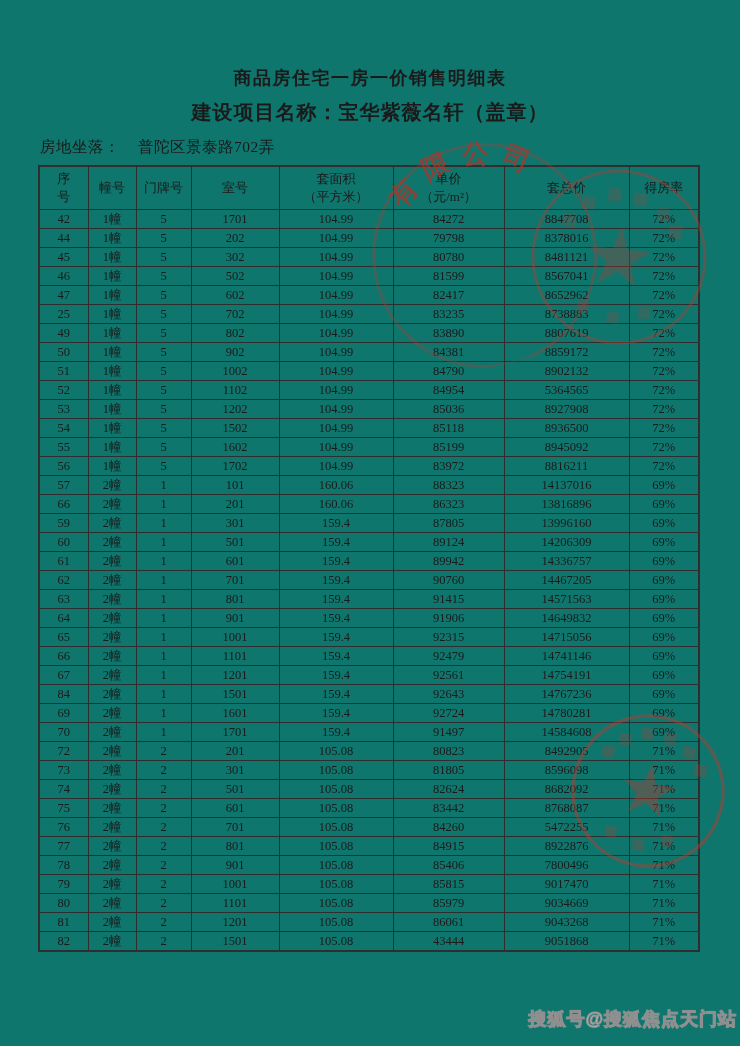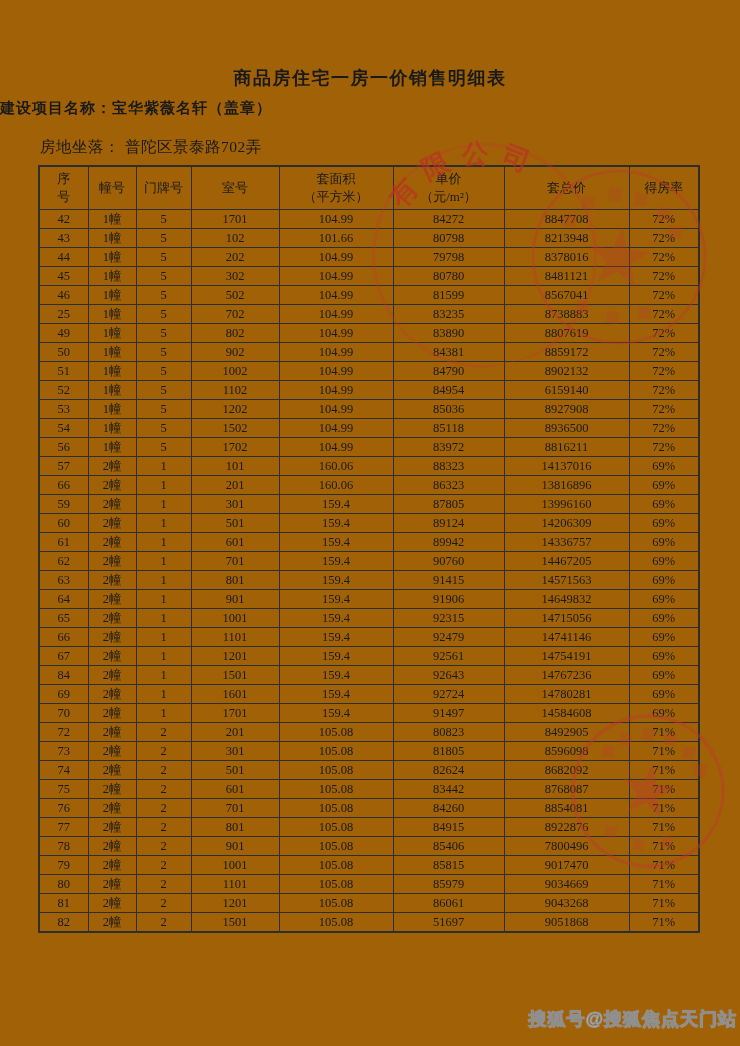--- a/index.html
+++ b/index.html
@@ -1,33 +1,33 @@
 <!DOCTYPE html>
 <html><head>
 <meta charset="utf-8">
 <style>
   html,body { margin:0; padding:0; background:#ffffff; }
   .page {
     position:relative; width:740px; height:1046px;
-    background:#a16207; overflow:hidden;
+    background:#0f766e; overflow:hidden;
     font-family:"Liberation Serif","DejaVu Serif",serif;
     color:#1a1a1a;
   }
   .doc-title {
     position:absolute; top:66px; left:0; width:740px;
     text-align:center; font-size:18px; font-weight:bold; letter-spacing:1.5px;
   }
   .doc-subtitle {
     position:absolute; top:99px; left:0; width:740px;
-    text-align:left; font-size:15px; font-weight:bold; letter-spacing:1px;
+    text-align:center; font-size:20px; font-weight:bold; letter-spacing:1px;
   }
   .location-line {
     position:absolute; top:137px; left:40px; font-size:15.5px; letter-spacing:0.5px;
   }
-  .location-line .loc-value { margin-left:5px; }
+  .location-line .loc-value { margin-left:18px; }
   table.price-table {
     position:absolute; top:165px; left:38px; width:660px;
     border-collapse:collapse; table-layout:fixed;
     border:2px solid #2e2e2e;
   }
   .price-table th, .price-table td {
     border:1px solid #2e2e2e; text-align:center; padding:0;
     overflow:hidden;
   }
   .price-table th {
@@ -89,30 +89,20 @@
           <td>42</td>
           <td>1幢</td>
           <td>5</td>
           <td>1701</td>
           <td>104.99</td>
           <td>84272</td>
           <td>8847708</td>
           <td>72%</td>
         </tr>
         <tr>
-          <td>43</td>
-          <td>1幢</td>
-          <td>5</td>
-          <td>102</td>
-          <td>101.66</td>
-          <td>80798</td>
-          <td>8213948</td>
-          <td>72%</td>
-        </tr>
-        <tr>
           <td>44</td>
           <td>1幢</td>
           <td>5</td>
           <td>202</td>
           <td>104.99</td>
           <td>79798</td>
           <td>8378016</td>
           <td>72%</td>
         </tr>
         <tr>
@@ -129,20 +119,30 @@
           <td>46</td>
           <td>1幢</td>
           <td>5</td>
           <td>502</td>
           <td>104.99</td>
           <td>81599</td>
           <td>8567041</td>
           <td>72%</td>
         </tr>
         <tr>
+          <td>47</td>
+          <td>1幢</td>
+          <td>5</td>
+          <td>602</td>
+          <td>104.99</td>
+          <td>82417</td>
+          <td>8652962</td>
+          <td>72%</td>
+        </tr>
+        <tr>
           <td>25</td>
           <td>1幢</td>
           <td>5</td>
           <td>702</td>
           <td>104.99</td>
           <td>83235</td>
           <td>8738883</td>
           <td>72%</td>
         </tr>
         <tr>
@@ -175,41 +175,51 @@
           <td>8902132</td>
           <td>72%</td>
         </tr>
         <tr>
           <td>52</td>
           <td>1幢</td>
           <td>5</td>
           <td>1102</td>
           <td>104.99</td>
           <td>84954</td>
-          <td>6159140</td>
+          <td>5364565</td>
           <td>72%</td>
         </tr>
         <tr>
           <td>53</td>
           <td>1幢</td>
           <td>5</td>
           <td>1202</td>
           <td>104.99</td>
           <td>85036</td>
           <td>8927908</td>
           <td>72%</td>
         </tr>
         <tr>
           <td>54</td>
           <td>1幢</td>
           <td>5</td>
           <td>1502</td>
           <td>104.99</td>
           <td>85118</td>
           <td>8936500</td>
+          <td>72%</td>
+        </tr>
+        <tr>
+          <td>55</td>
+          <td>1幢</td>
+          <td>5</td>
+          <td>1602</td>
+          <td>104.99</td>
+          <td>85199</td>
+          <td>8945092</td>
           <td>72%</td>
         </tr>
         <tr>
           <td>56</td>
           <td>1幢</td>
           <td>5</td>
           <td>1702</td>
           <td>104.99</td>
           <td>83972</td>
           <td>8816211</td>
@@ -395,21 +405,21 @@
           <td>8768087</td>
           <td>71%</td>
         </tr>
         <tr>
           <td>76</td>
           <td>2幢</td>
           <td>2</td>
           <td>701</td>
           <td>105.08</td>
           <td>84260</td>
-          <td>8854081</td>
+          <td>5472255</td>
           <td>71%</td>
         </tr>
         <tr>
           <td>77</td>
           <td>2幢</td>
           <td>2</td>
           <td>801</td>
           <td>105.08</td>
           <td>84915</td>
           <td>8922876</td>
@@ -454,21 +464,21 @@
           <td>86061</td>
           <td>9043268</td>
           <td>71%</td>
         </tr>
         <tr>
           <td>82</td>
           <td>2幢</td>
           <td>2</td>
           <td>1501</td>
           <td>105.08</td>
-          <td>51697</td>
+          <td>43444</td>
           <td>9051868</td>
           <td>71%</td>
         </tr>
       </tbody>
   </table>
 
   <svg class="seal" width="250" height="250" viewBox="0 0 250 250" style="left:356px; top:116px; transform:rotate(-14deg); opacity:0.9;">
     <circle cx="125" cy="140" r="111" fill="none" stroke="rgba(190,55,45,0.33)" stroke-width="3"></circle>
     <defs>
         <path id="arcA" d="M 32 140 A 93 93 0 0 1 218 140"></path>

